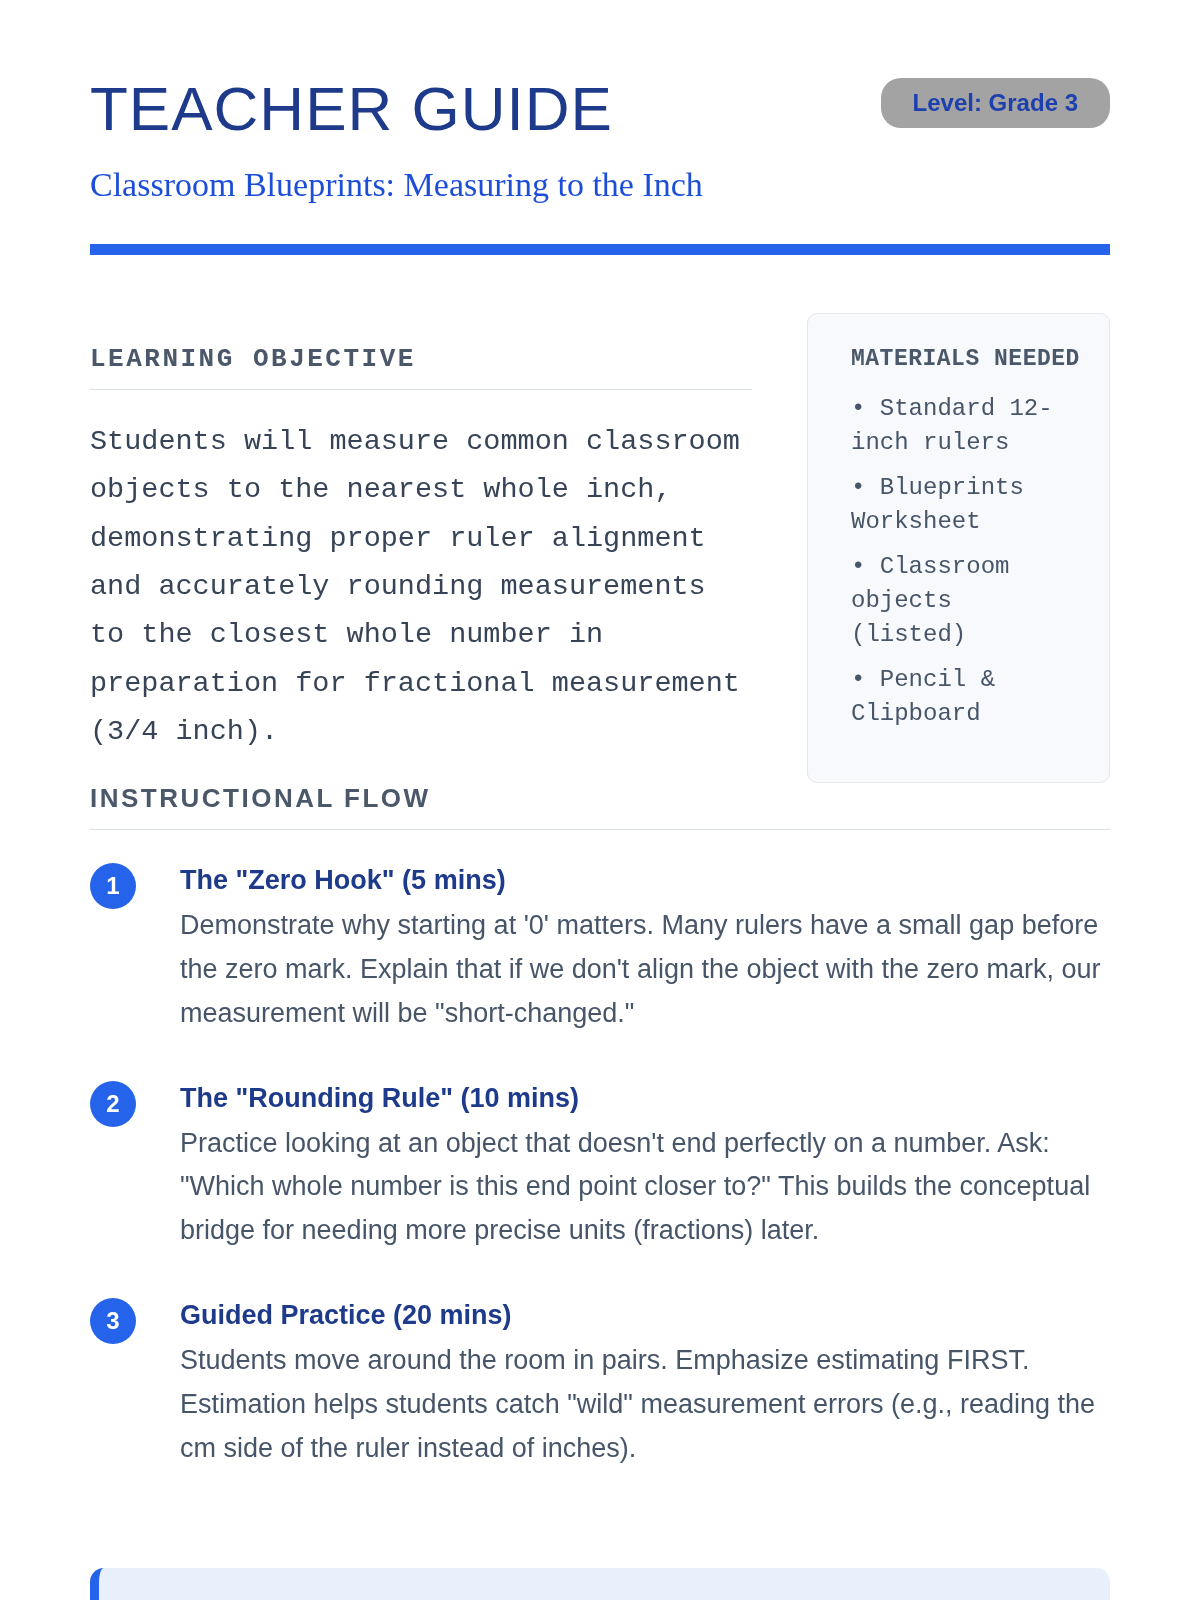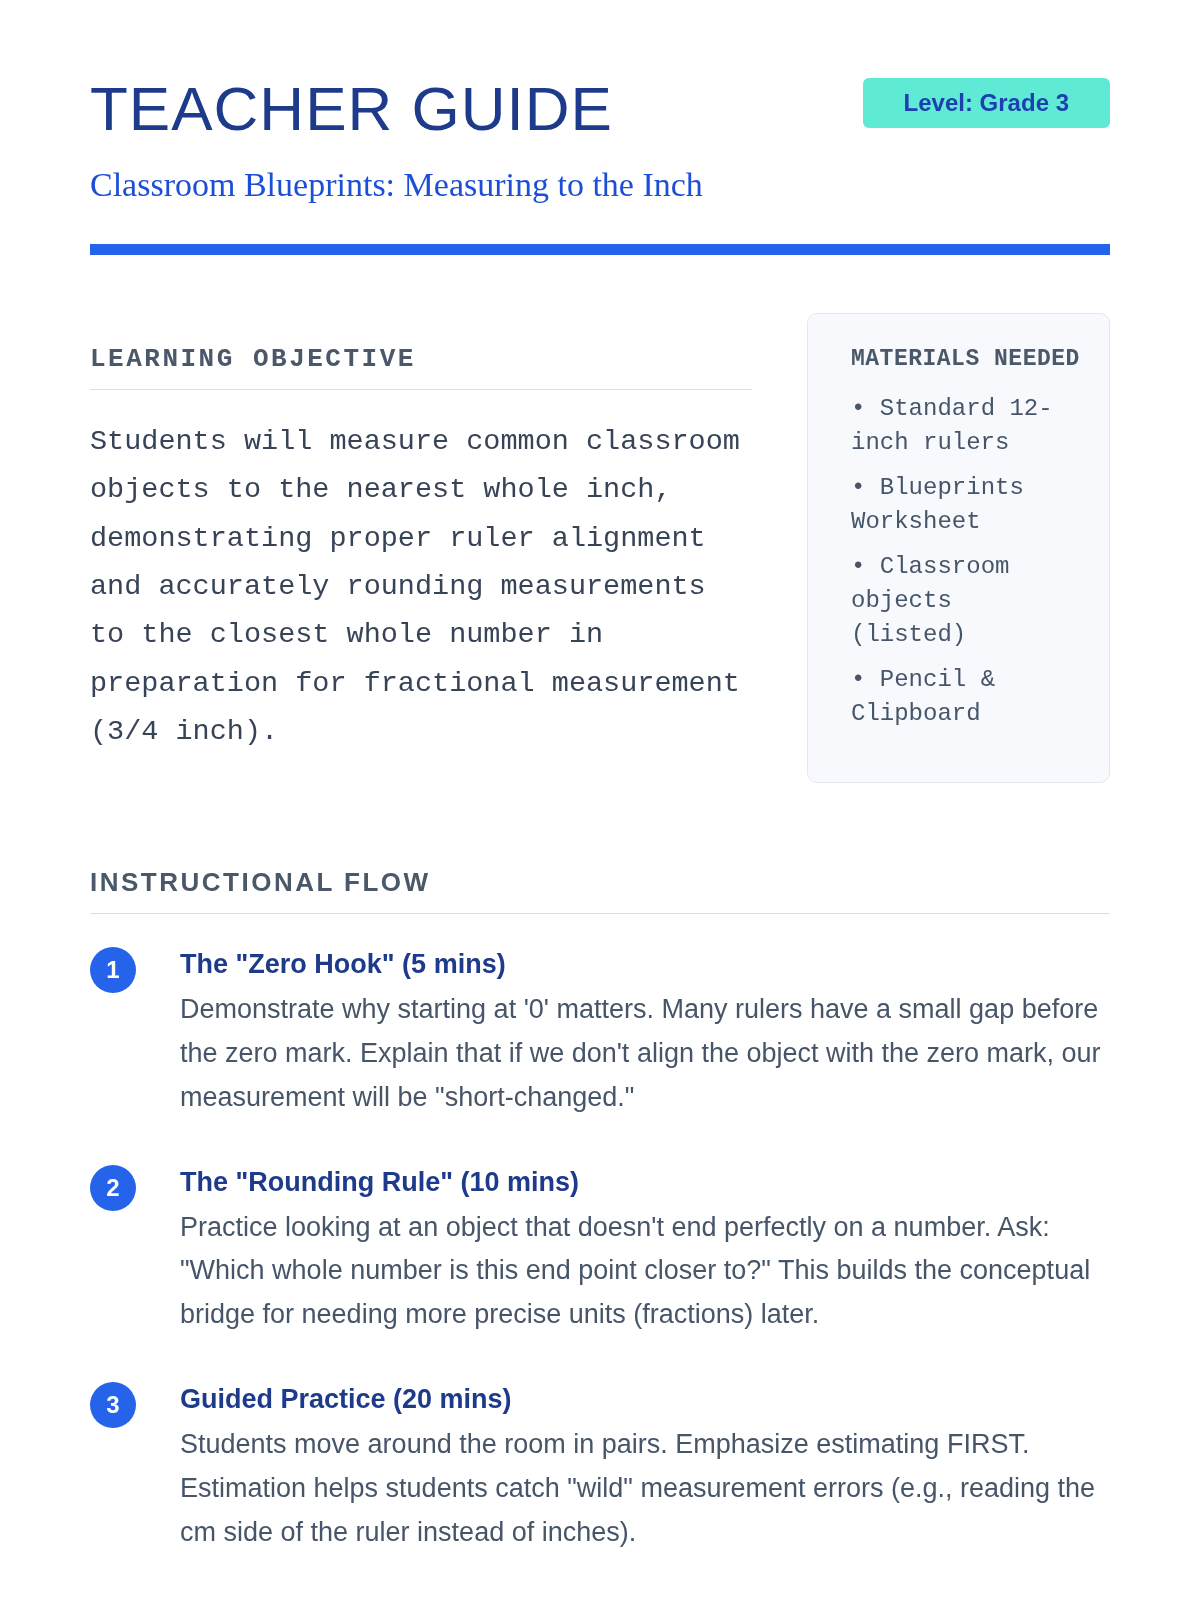--- a/index.html
+++ b/index.html
@@ -26,26 +26,26 @@
   }
   .page-title {
     font-size: 62px;
     font-weight: 400;
     letter-spacing: 1px;
     color: #1e3a8a;
     line-height: 1.0;
     text-align: center;
   }
   .badge {
-    background: #5eead4;
+    background: #a3a3a3;
     color: #1e40af;
     font-size: 24px;
     font-weight: bold;
-    padding: 11px 41px;
-    border-radius: 6px;
+    padding: 11px 32px;
+    border-radius: 20px;
     white-space: nowrap;
   }
   .subtitle {
     font-family: "Liberation Serif", "DejaVu Serif", serif;
     font-size: 34px;
     font-weight: normal;
     color: #1d4ed8;
     margin-top: 26px;
   }
   .rule {
@@ -96,21 +96,21 @@
   }
   .materials-list { list-style: none; }
   .materials-list li {
     font-size: 24px;
     line-height: 1.4;
     color: #475569;
     margin-bottom: 12px;
   }
 
   
-  .flow-section { margin-top: 84px; }
+  .flow-section { }
   .steps { margin-top: 33px; }
   .step {
     display: flex;
     align-items: flex-start;
     gap: 44px;
     margin-bottom: 45px;
   }
   .step-circle {
     flex: 0 0 auto;
     width: 46px;

